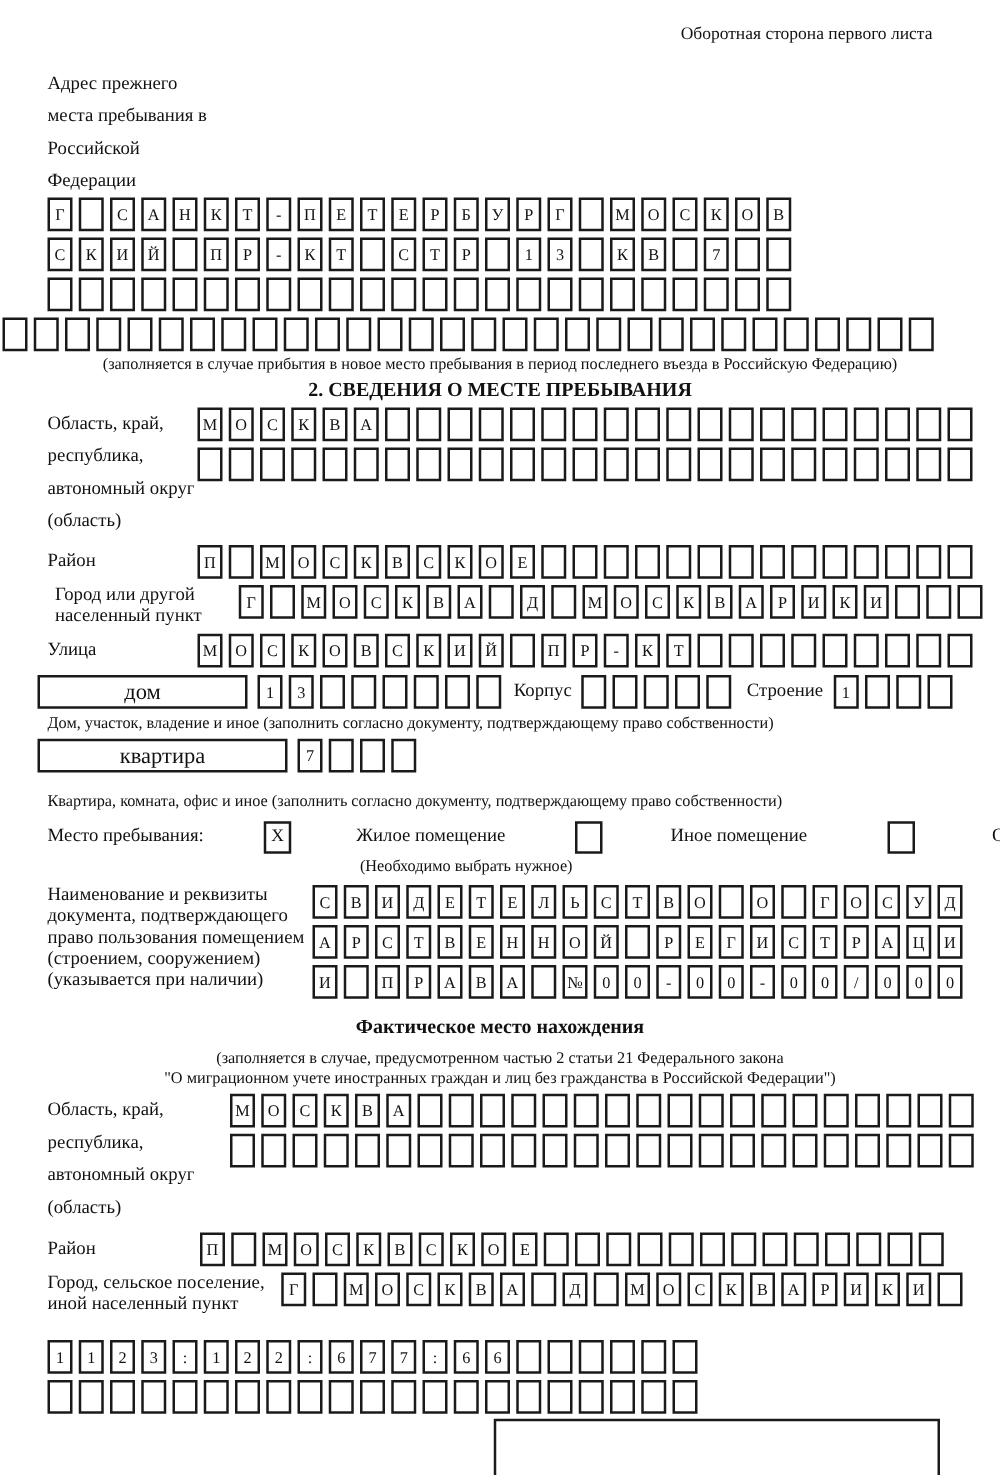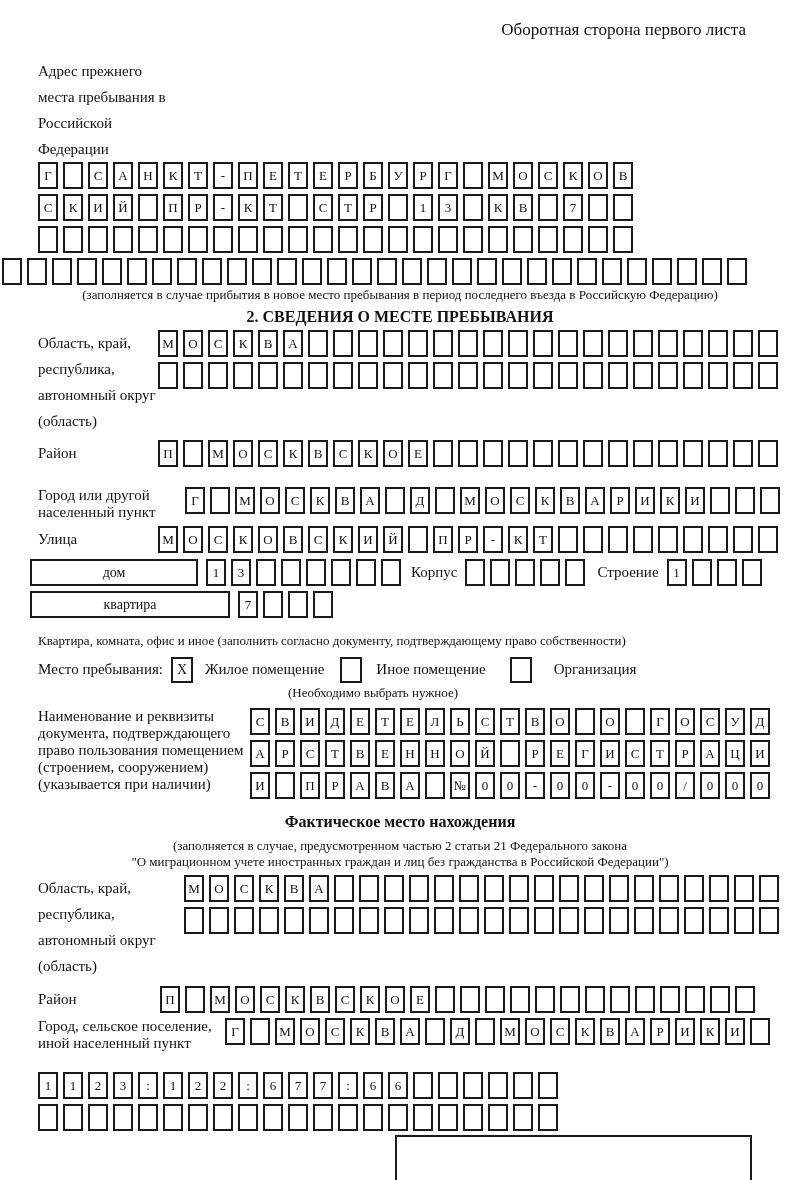--- a/index.html
+++ b/index.html
@@ -1,37 +1,37 @@
 <!DOCTYPE html>
 <html><head>
 <meta charset="utf-8">
 <style>
   * { margin:0; padding:0; box-sizing:border-box; }
   html,body { width:800px; height:1180px; background:#ffffff; overflow:hidden;
     font-family:"Liberation Serif", serif; color:#111; }
   .page { width:800px; height:1180px; padding:20px 8px 0 38px; position:relative; }
 
-  .header-note { text-align:right; padding-right:46px; font-size:17px; }
+  .header-note { text-align:right; padding-right:46px; font-size:14px; }
 
   .row { display:flex; align-items:flex-start; }
   .label { font-size:15px; line-height:26px; flex-shrink:0; }
   .label.tight { line-height:17px; }
 
   .cellrow { display:flex; gap:5px; flex-wrap:nowrap; }
   .cellcol { display:flex; flex-direction:column; gap:5px; }
   .cell { width:20px; height:27px; border:2px solid #1a1a1a; background:#fff;
     font-size:13px; text-align:center; line-height:23px; flex-shrink:0; }
 
   .note { font-size:13px; line-height:16px; }
   .note.center { text-align:center; }
 
   .section-title { font-size:16px; font-weight:bold; text-align:center; }
 
   .wide-box { border:2px solid #1a1a1a; height:27px; text-align:center;
-    font-size:14px; line-height:23px; flex-shrink:0; }
+    font-size:18px; line-height:23px; flex-shrink:0; }
   .inline-label { font-size:15px; line-height:27px; flex-shrink:0; }
 
   .checkbox { width:22px; height:26px; border:2px solid #1a1a1a; display:inline-block;
     text-align:center; font-size:14px; line-height:22px; flex-shrink:0; }
 
   .mark-box { border:2px solid #1a1a1a; background:#fff; }
 </style>
 </head>
 <body>
 
@@ -242,21 +242,21 @@
         <span class="cell"></span>
         <span class="cell"></span>
         <span class="cell"></span>
         <span class="cell"></span>
         <span class="cell"></span>
         <span class="cell"></span>
         <span class="cell"></span>
       </div>
   </div>
 
-  <div class="row" style="margin-top:20px;">
+  <div class="row" style="margin-top:5px;justify-content:center;">
     <div class="label tight" style="width:147px;">Город или другой населенный пункт</div>
     <div class="cellrow">
         <span class="cell">Г</span>
         <span class="cell"></span>
         <span class="cell">М</span>
         <span class="cell">О</span>
         <span class="cell">С</span>
         <span class="cell">К</span>
         <span class="cell">В</span>
         <span class="cell">А</span>
@@ -331,33 +331,34 @@
         <span class="cell"></span>
       </div>
     <div class="inline-label" style="margin:0 8px 0 12px;">Строение</div>
     <div class="cellrow">
         <span class="cell">1</span>
         <span class="cell"></span>
         <span class="cell"></span>
         <span class="cell"></span>
       </div>
   </div>
+  <div class="note" style="margin-top:3px;">Дом, участок, владение и иное (заполнить согласно документу, подтверждающему право собственности)</div>
 
   <div class="row" style="margin-top:5px; margin-left:-8px;">
     <div class="wide-box" style="width:200px;">квартира</div>
     <div class="cellrow" style="margin-left:8px;">
         <span class="cell">7</span>
         <span class="cell"></span>
         <span class="cell"></span>
         <span class="cell"></span>
       </div>
   </div>
   <div class="note" style="margin-top:15px;">Квартира, комната, офис и иное (заполнить согласно документу, подтверждающему право собственности)</div>
 
-  <div class="row" style="margin-top:7px; align-items:center;">
+  <div class="row" style="margin-top:7px; align-items:center;gap:40px;">
     <div class="inline-label">Место пребывания:</div>
     <span class="checkbox" style="margin-left:8px;">X</span>
     <span class="inline-label" style="margin-left:12px;">Жилое помещение</span>
     <span class="checkbox" style="margin-left:16px;"></span>
     <span class="inline-label" style="margin-left:14px;">Иное помещение</span>
     <span class="checkbox" style="margin-left:24px;"></span>
     <span class="inline-label" style="margin-left:22px;">Организация</span>
   </div>
   <div class="note" style="margin-top:2px; margin-left:170px; width:330px; text-align:center;">(Необходимо выбрать нужное)</div>
 

